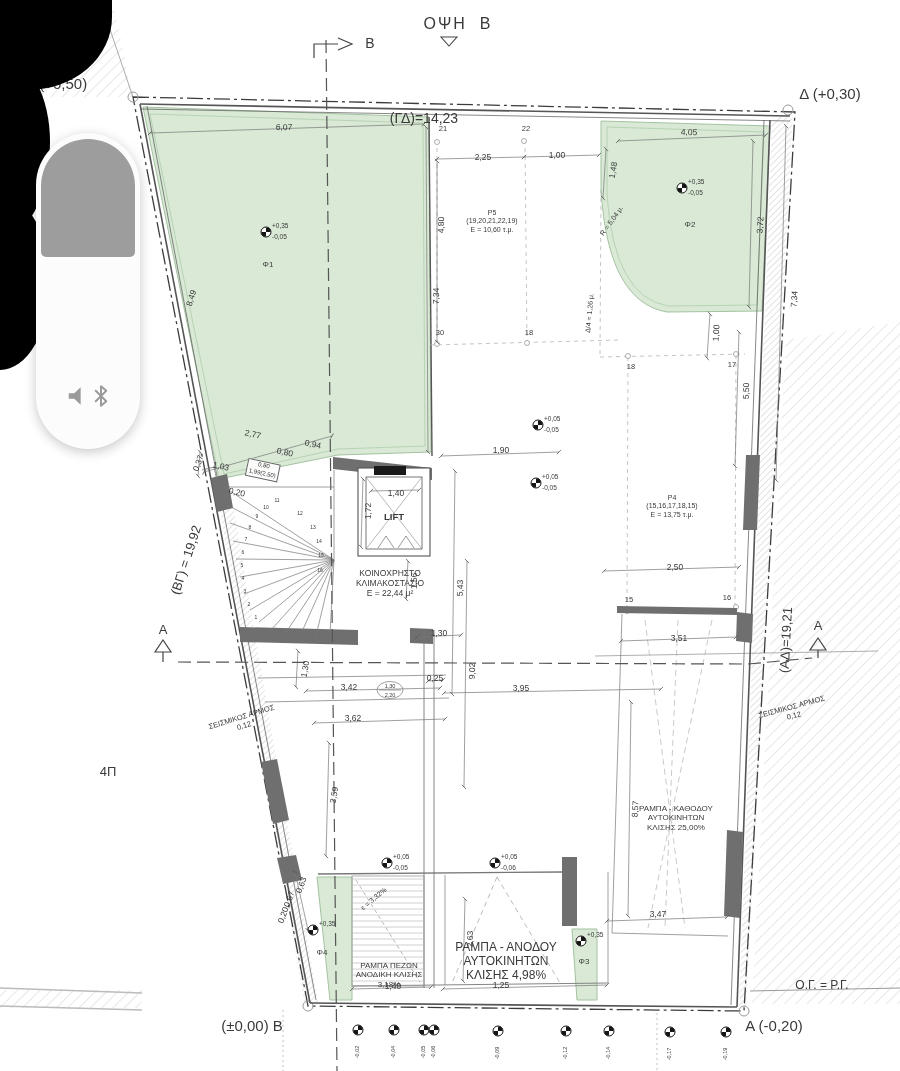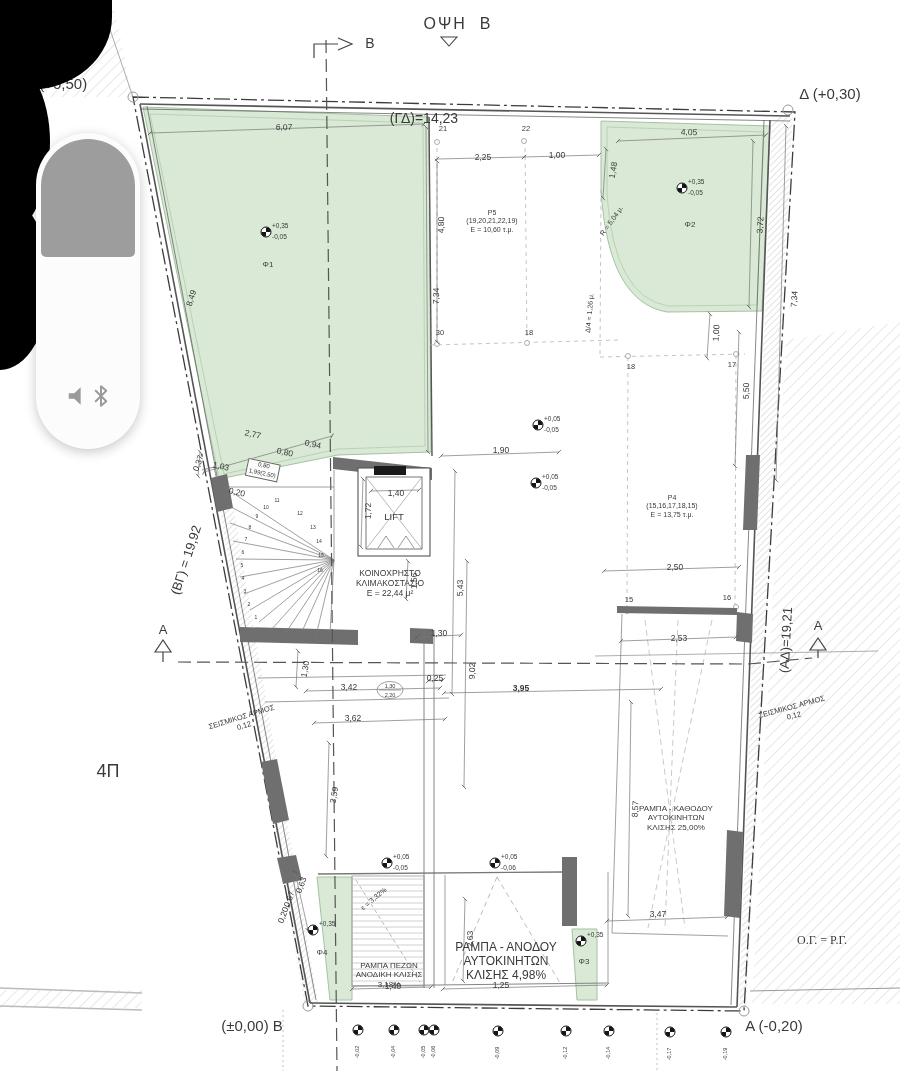--- a/index.html
+++ b/index.html
@@ -248,28 +248,28 @@
       <div class="lbl" style="left: 370px; top: 43px; font-size: 14px; transform: translate(-50%, -50%);">Β</div>
       <div class="lbl" style="left: 57px; top: 84px; font-size: 15px; transform: translate(-50%, -50%);">Γ (+0,50)</div>
       <div class="lbl" style="left: 424px; top: 86px; font-size: 14px; transform: translate(-50%, -50%); margin-top: 32px;">(ΓΔ)=14,23</div>
       <div class="lbl" style="left: 830px; top: 94px; font-size: 15px; transform: translate(-50%, -50%);">Δ (+0,30)</div>
       <div class="lbl" style="left: 186px; top: 560px; font-size: 13px; transform: translate(-50%, -50%) rotate(-72deg);">(ΒΓ) = 19,92</div>
       <div class="lbl" style="left: 786px; top: 640px; font-size: 13px; transform: translate(-50%, -50%) rotate(-87deg);">(ΑΔ)=19,21</div>
       <div class="lbl" style="left: 243px; top: 722px; font-size: 7.5px; transform: translate(-50%, -50%) rotate(-17deg);">ΣΕΙΣΜΙΚΟΣ ΑΡΜΟΣ
 0,12</div>
       <div class="lbl" style="left: 793px; top: 712px; font-size: 7.5px; transform: translate(-50%, -50%) rotate(-15deg);">ΣΕΙΣΜΙΚΟΣ ΑΡΜΟΣ
 0,12</div>
-      <div class="lbl" style="left: 108px; top: 772px; font-size: 18px; transform: translate(-50%, -50%);">4Π</div>
+      <div class="lbl" style="left: 108px; top: 772px; font-size: 13px; transform: translate(-50%, -50%);">4Π</div>
       <div class="lbl" style="left: 252px; top: 1026px; font-size: 15px; transform: translate(-50%, -50%);">(±0,00) Β</div>
       <div class="lbl" style="left: 774px; top: 1026px; font-size: 15px; transform: translate(-50%, -50%);">Α (-0,20)</div>
-      <div class="lbl" style="left: 822px; top: 940px; font-size: 12px; transform: translate(-50%, -50%); font-family: Liberation Serif, serif;">Ο.Γ. = Ρ.Γ.</div>
+      <div class="lbl" style="left: 822px; top: 985px; font-size: 12px; transform: translate(-50%, -50%);">Ο.Γ. = Ρ.Γ.</div>
       <div class="lbl" style="left: 390px; top: 583px; font-size: 8.5px; transform: translate(-50%, -50%);">ΚΟΙΝΟΧΡΗΣΤΟ
 ΚΛΙΜΑΚΟΣΤΑΣΙΟ
 Ε = 22,44 μ²</div>
-      <div class="lbl" style="left: 394px; top: 517px; font-size: 9.5px; transform: translate(-50%, -50%);">LIFT</div>
+      <div class="lbl" style="left: 394px; top: 517px; font-size: 9.5px; transform: translate(-50%, -50%); font-weight: bold;">LIFT</div>
       <div class="lbl" style="left: 492px; top: 221px; font-size: 7px; transform: translate(-50%, -50%);">Ρ5
 (19,20,21,22,19)
 Ε = 10,60 τ.μ.</div>
       <div class="lbl" style="left: 672px; top: 506px; font-size: 7px; transform: translate(-50%, -50%);">Ρ4
 (15,16,17,18,15)
 Ε = 13,75 τ.μ.</div>
       <div class="lbl" style="left: 389px; top: 975px; font-size: 8px; transform: translate(-50%, -50%);">ΡΑΜΠΑ ΠΕΖΩΝ
 ΑΝΟΔΙΚΗ ΚΛΙΣΗΣ
 3,18%</div>
       <div class="lbl" style="left: 506px; top: 961px; font-size: 12px; transform: translate(-50%, -50%);">ΡΑΜΠΑ - ΑΝΟΔΟΥ
@@ -309,23 +309,23 @@
       <div class="lbl" style="left: 396px; top: 493px; font-size: 8.5px; transform: translate(-50%, -50%);">1,40</div>
       <div class="lbl" style="left: 368px; top: 511px; font-size: 8.5px; transform: translate(-50%, -50%) rotate(-89deg);">1,72</div>
       <div class="lbl" style="left: 414px; top: 581px; font-size: 8.5px; transform: translate(-50%, -50%) rotate(-89deg);">1,56</div>
       <div class="lbl" style="left: 439px; top: 633px; font-size: 8.5px; transform: translate(-50%, -50%);">1,30</div>
       <div class="lbl" style="left: 460px; top: 588px; font-size: 8.5px; transform: translate(-50%, -50%) rotate(-89deg);">5,43</div>
       <div class="lbl" style="left: 472px; top: 671px; font-size: 8.5px; transform: translate(-50%, -50%) rotate(-89deg);">9,02</div>
       <div class="lbl" style="left: 305px; top: 669px; font-size: 8.5px; transform: translate(-50%, -50%) rotate(-80deg);">1,30</div>
       <div class="lbl" style="left: 349px; top: 687px; font-size: 8.5px; transform: translate(-50%, -50%);">3,42</div>
       <div class="lbl" style="left: 353px; top: 718px; font-size: 8.5px; transform: translate(-50%, -50%);">3,62</div>
       <div class="lbl" style="left: 435px; top: 678px; font-size: 8.5px; transform: translate(-50%, -50%);">0,25</div>
-      <div class="lbl" style="left: 521px; top: 688px; font-size: 8.5px; transform: translate(-50%, -50%); font-weight: bold;">3,95</div>
+      <div class="lbl" style="left: 521px; top: 688px; font-size: 8.5px; transform: translate(-50%, -50%);">3,95</div>
       <div class="lbl" style="left: 675px; top: 567px; font-size: 8.5px; transform: translate(-50%, -50%);">2,50</div>
-      <div class="lbl" style="left: 679px; top: 638px; font-size: 8.5px; transform: translate(-50%, -50%);">2,53</div>
+      <div class="lbl" style="left: 679px; top: 638px; font-size: 8.5px; transform: translate(-50%, -50%);">3,51</div>
       <div class="lbl" style="left: 635px; top: 809px; font-size: 8.5px; transform: translate(-50%, -50%) rotate(-86deg);">8,57</div>
       <div class="lbl" style="left: 658px; top: 914px; font-size: 8.5px; transform: translate(-50%, -50%);">3,47</div>
       <div class="lbl" style="left: 334px; top: 795px; font-size: 8.5px; transform: translate(-50%, -50%) rotate(-80deg);">3,59</div>
       <div class="lbl" style="left: 301px; top: 885px; font-size: 8.5px; transform: translate(-50%, -50%) rotate(-70deg);">0,63</div>
       <div class="lbl" style="left: 289px; top: 899px; font-size: 8.5px; transform: translate(-50%, -50%) rotate(-70deg);">0,67</div>
       <div class="lbl" style="left: 283px; top: 915px; font-size: 8.5px; transform: translate(-50%, -50%) rotate(-70deg);">0,20</div>
       <div class="lbl" style="left: 470px; top: 939px; font-size: 8.5px; transform: translate(-50%, -50%) rotate(-89deg);">2,63</div>
       <div class="lbl" style="left: 393px; top: 986px; font-size: 8.5px; transform: translate(-50%, -50%);">1,40</div>
       <div class="lbl" style="left: 501px; top: 985px; font-size: 8.5px; transform: translate(-50%, -50%);">1,25</div>
       <div class="lbl boxed" style="left: 263px; top: 470px; font-size: 6px; transform: translate(-50%, -50%) rotate(12deg);">0,80

